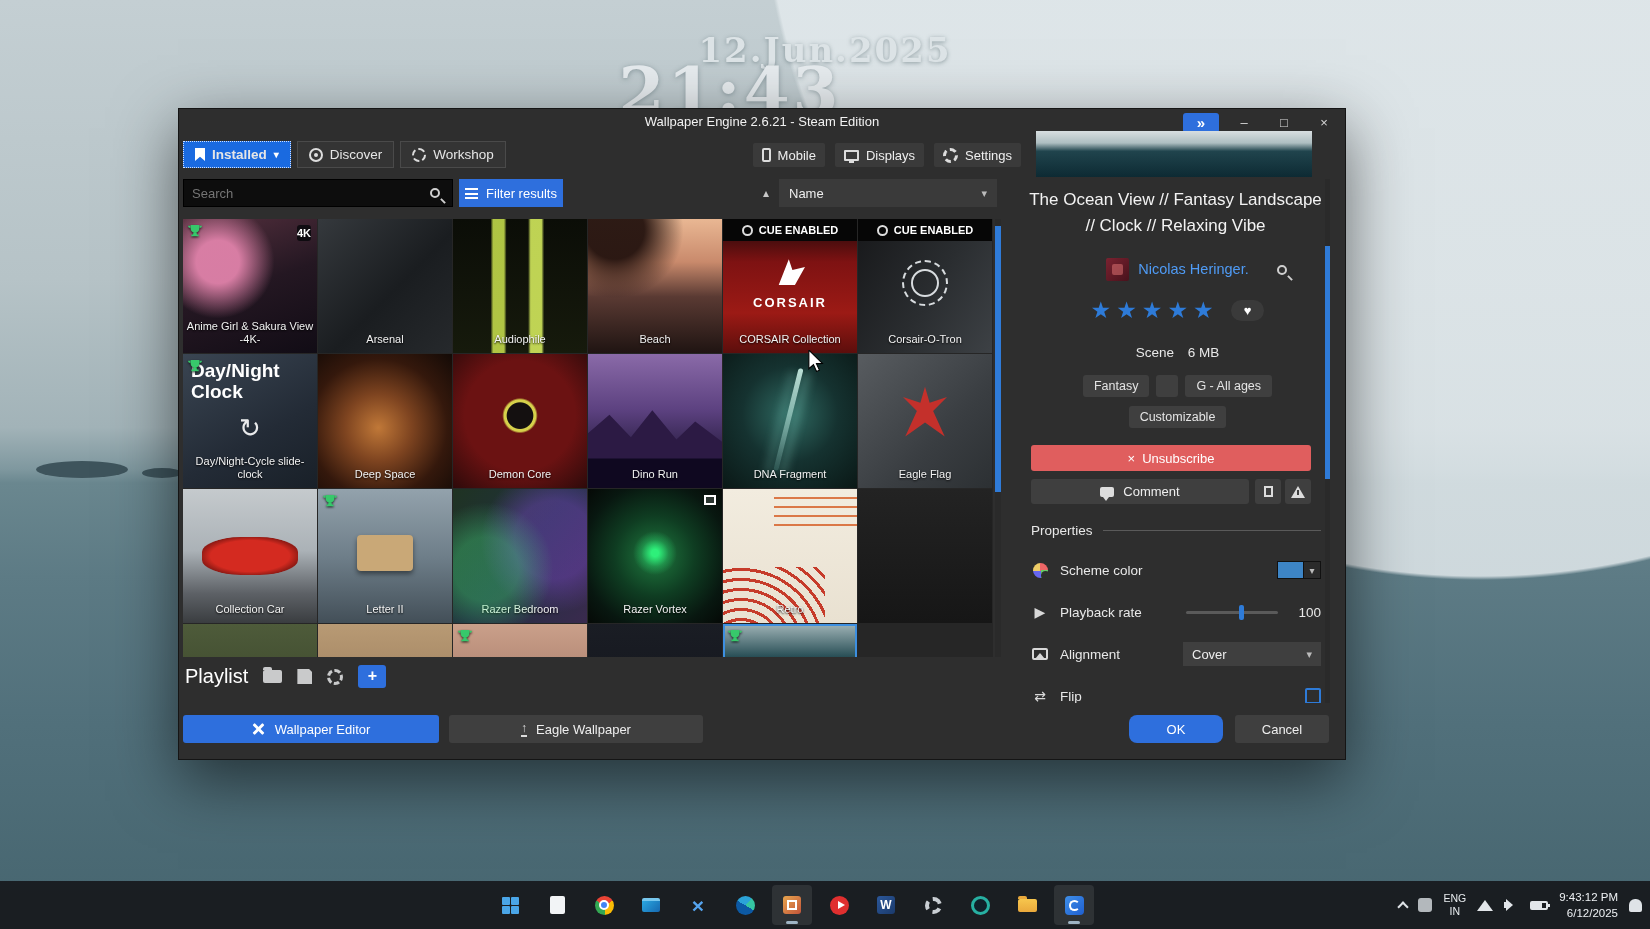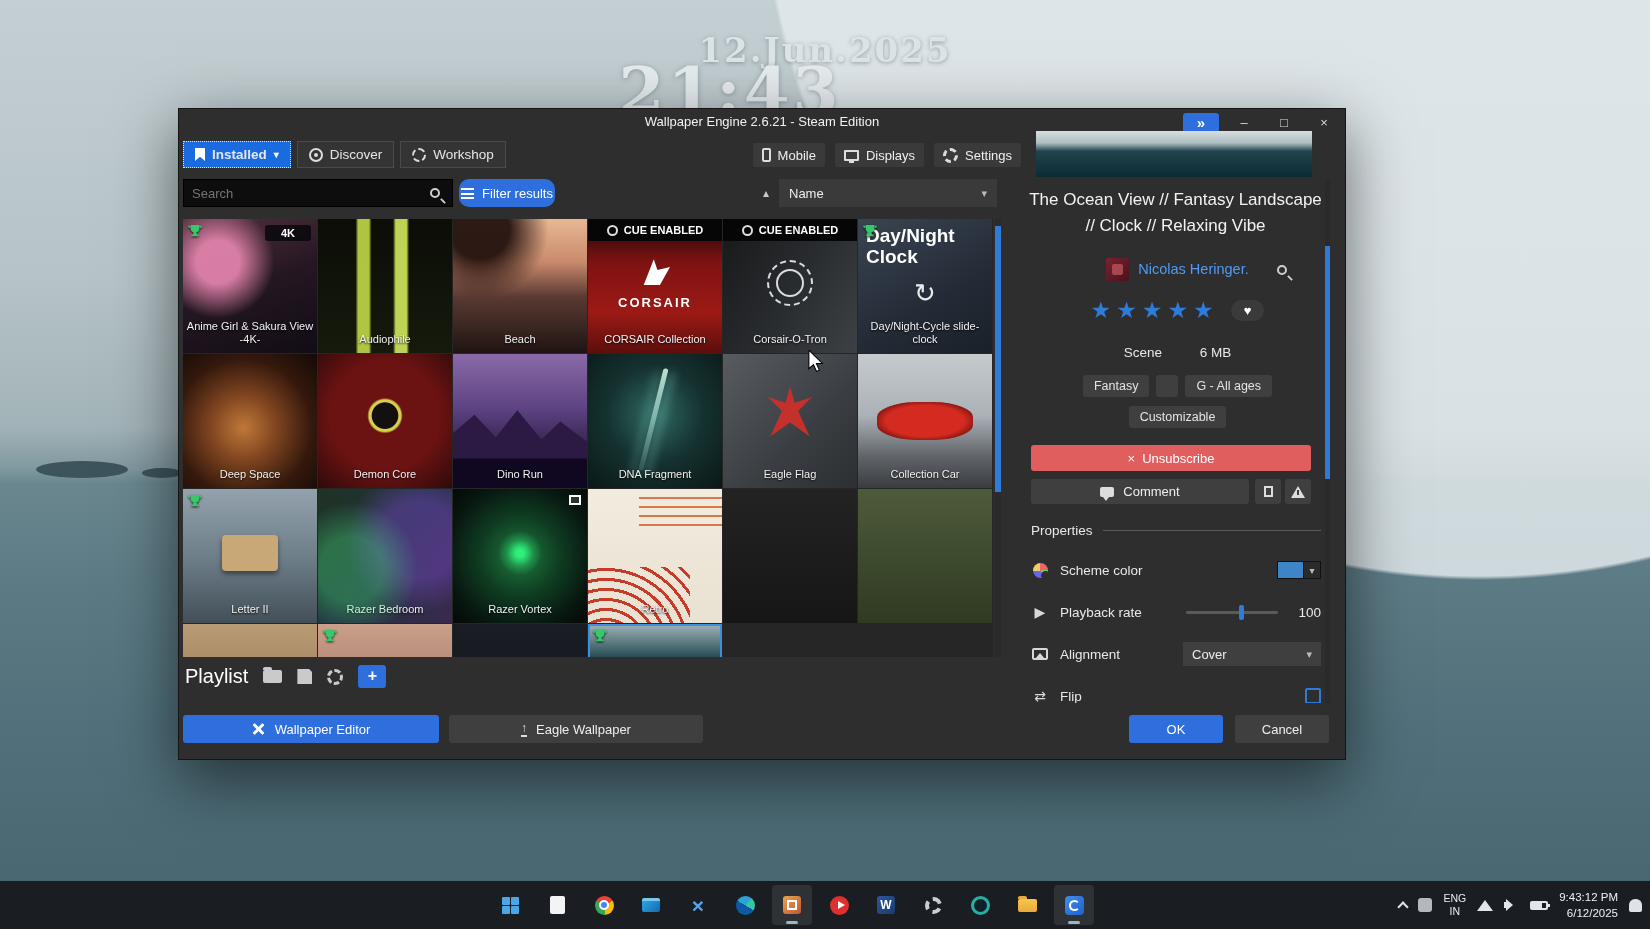--- a/index.html
+++ b/index.html
@@ -34,33 +34,33 @@
   .ph{width:9px;height:14px;border:2px solid #ddd;border-radius:2px}
   .mon{width:15px;height:11px;border:2px solid #ddd;border-radius:1px;position:relative}
   .mon::after{content:"";position:absolute;left:3px;right:3px;bottom:-4px;height:2px;background:#ddd}
   .gearic{width:15px;height:15px;border:3px dashed #ddd;border-radius:50%}
   
   .search{position:absolute;top:70px;left:4px;width:270px;height:28px;background:#0d0d0d;border:1px solid #000;display:flex;align-items:center}
   .searchin{flex:1;background:none;border:none;color:#ddd;padding:0 8px;font:13px "Liberation Sans",sans-serif;outline:none}
   .mag{width:10px;height:10px;border:2px solid #cfcfcf;border-radius:50%;position:relative}
   .mag::after{content:"";position:absolute;width:2px;height:6px;background:#cfcfcf;transform:rotate(-45deg);left:10px;top:8px}
   .search .mag{margin-right:12px}
-  .filterbtn{position:absolute;top:70px;left:280px;width:96px;height:28px;background:#2e6fdd;border-radius:10px;color:#fff;display:flex;align-items:center;justify-content:center;gap:8px;font-size:13px}
+  .filterbtn{position:absolute;top:70px;left:280px;width:104px;height:28px;background:#2e6fdd;border-radius:0;color:#fff;display:flex;align-items:center;justify-content:center;gap:8px;font-size:13px}
   .flist{width:13px;height:11px;background:linear-gradient(#fff 0 2px,transparent 2px 4.5px,#fff 4.5px 6.5px,transparent 6.5px 9px,#fff 9px 11px)}
   .collapse{position:absolute;top:72px;left:574px;width:26px;height:24px;color:#c8c8c8;text-align:center;line-height:24px;font-size:12px}
   .namesel{position:absolute;top:70px;left:600px;width:218px;height:28px;background:#3a3a3a;display:flex;align-items:center;padding:0 10px;color:#eee}
   .caret{color:#bbb;font-size:11px}
   .namesel .caret{margin-left:auto}
   
   .grid{position:absolute;top:110px;left:4px;width:810px;height:438px;overflow:hidden;display:flex;flex-wrap:wrap;gap:1px;background:#262626;align-content:flex-start}
   .tile{width:134px;height:134px;position:relative;overflow:hidden;background:#1c1c1c}
   .tlabel{position:absolute;left:3px;right:3px;bottom:6px;text-align:center;font-size:11px;line-height:1.25;color:#f2f2f2;text-shadow:0 1px 2px rgba(0,0,0,.95)}
   .trophy{position:absolute;top:5px;left:5px;width:14px;height:14px;z-index:3}
   .trophy svg{width:14px;height:14px;fill:#37c86b;filter:drop-shadow(0 1px 1px rgba(0,0,0,.8))}
-  .b4k{position:absolute;top:6px;right:6px;background:rgba(8,8,12,.85);color:#fff;font-weight:bold;font-size:11px;padding:2px 16px;border-radius:3px;z-index:3}
+  .b4k{position:absolute;top:6px;right:6px;background:rgba(8,8,12,.85);color:#fff;font-weight:bold;font-size:11px;padding:2px 0;border-radius:3px;z-index:3}
   .cue{position:absolute;top:0;left:0;right:0;height:22px;background:#060606;display:flex;align-items:center;justify-content:center;gap:6px;color:#fff;font-weight:bold;font-size:11px;z-index:3}
   .cuedot{width:11px;height:11px;border:2px solid #ddd;border-radius:50%}
   .sel{outline:2px solid #3d8fe0;outline-offset:-2px}
   .dn-text{position:absolute;top:7px;left:8px;right:26px;font-size:19px;font-weight:bold;color:#fff;line-height:1.08;z-index:2}
   .dn-refresh{position:absolute;top:55%;left:50%;transform:translate(-50%,-50%);font-size:26px;color:rgba(255,255,255,.9)}
   .corsair-sail{position:absolute;left:50%;top:30%;width:30px;height:26px;transform:translateX(-50%);background:#fff;clip-path:polygon(12% 100%,46% 0,58% 42%,100% 30%,66% 100%)}
   .corsair-word{position:absolute;left:0;right:0;top:57%;text-align:center;color:#fff;font-weight:bold;letter-spacing:2px;font-size:13px}
   .emblem{position:absolute;left:50%;top:48%;width:46px;height:46px;transform:translate(-50%,-50%);border:2px dashed #d8dcdf;border-radius:50%}
   .emblem::after{content:"";position:absolute;inset:7px;border:2px solid #d8dcdf;border-radius:50%}
   .clockov{position:absolute;top:24%;left:0;right:0;text-align:center;color:#fff;font-size:16px;font-weight:bold;text-shadow:0 1px 2px #000}
@@ -124,21 +124,21 @@
   .author{position:absolute;top:148px;left:0;right:0;height:24px}
   .author .inner{display:flex;align-items:center;justify-content:center;gap:9px;height:100%}
   .avatar{width:23px;height:23px;background:linear-gradient(135deg,#7a2230,#48121c);border-radius:2px;position:relative}
   .avatar::after{content:"";position:absolute;inset:6px;background:rgba(230,120,120,.5);border-radius:2px}
   .aname{color:#4f9bf5;font-size:14.5px}
   .asearch{position:absolute;right:38px;top:2px;width:22px;height:22px;display:flex;align-items:center;justify-content:center}
   .stars{position:absolute;top:188px;left:0;right:0;display:flex;align-items:center;justify-content:center;gap:12px}
   .starrow{color:#2e7bd8;font-size:23px;letter-spacing:5px}
   .heartbtn{background:#3a3a3a;border-radius:12px;padding:3px 13px;color:#fff;font-size:13px}
   .scene{position:absolute;top:236px;left:0;right:0;text-align:center;font-size:13.5px;color:#e8e8e8}
-  .scene span{margin:0 17px}
+  .scene span{margin:0 5px}
   .tagrow{position:absolute;left:0;right:0;display:flex;justify-content:center;gap:7px}
   .tg1{top:266px}.tg2{top:297px}
   .pill{background:#3f3f3f;border-radius:3px;padding:4px 11px;font-size:12.5px;color:#e4e4e4}
   .unsub{position:absolute;top:336px;left:7px;width:280px;height:26px;background:#e05e5e;border-radius:3px;color:#fff;display:flex;align-items:center;justify-content:center;gap:7px;font-size:13px}
   .cbtn{position:absolute;top:370px;left:7px;width:218px;height:25px;background:#3f3f3f;border-radius:3px;color:#eee;display:flex;align-items:center;justify-content:center;gap:9px;font-size:13px}
   .bubble{width:14px;height:10px;background:#ddd;border-radius:2px;position:relative}
   .bubble::after{content:"";position:absolute;left:3px;bottom:-4px;border-left:3px solid transparent;border-right:3px solid transparent;border-top:4px solid #ddd}
   .sqbtn{position:absolute;top:370px;width:26px;height:25px;background:#3f3f3f;border-radius:3px;display:flex;align-items:center;justify-content:center}
   .copybtn{left:231px}.reportbtn{left:261px}
   .copyic{width:9px;height:11px;border:2px solid #ddd;position:relative;background:#3f3f3f}
@@ -157,21 +157,21 @@
   .imgic::after{content:"";position:absolute;left:1px;bottom:-1px;border-left:5px solid transparent;border-right:5px solid transparent;border-bottom:6px solid #d8d8d8}
   .scheme-ctl{margin-left:auto;display:flex;align-items:center}
   .swatch{width:27px;height:18px;background:#3d85c6;border:1px solid #111}
   .swcaret{width:17px;height:18px;background:#2b2b2b;color:#bbb;font-size:10px;text-align:center;line-height:18px;border:1px solid #111;border-left:none}
   .slider{margin-left:auto;width:92px;height:3px;background:#5a5a5a;position:relative;border-radius:2px}
   .thumb{position:absolute;left:58%;top:-6px;width:5px;height:15px;background:#2e7bd8;border-radius:2px}
   .pval{width:32px;text-align:right;color:#e8e8e8}
   .alsel{margin-left:auto;width:138px;height:24px;background:#3f3f3f;display:flex;align-items:center;padding:0 9px;color:#eee;font-size:13px}
   .alsel .caret{margin-left:auto}
   .flipchk{margin-left:auto;width:16px;height:16px;border:2px solid #2e7bd8;border-radius:2px;background:transparent}
-  .okbtn{position:absolute;top:606px;left:105px;width:94px;height:28px;background:#2e6fdd;border-radius:3px;color:#fff;display:flex;align-items:center;justify-content:center;font-size:13px}
+  .okbtn{position:absolute;top:606px;left:105px;width:94px;height:28px;background:#2e6fdd;border-radius:8px;color:#fff;display:flex;align-items:center;justify-content:center;font-size:13px}
   .cancelbtn{position:absolute;top:606px;left:211px;width:94px;height:28px;background:#3f3f3f;border-radius:3px;color:#eee;display:flex;align-items:center;justify-content:center;font-size:13px}
   .panel-sb{position:absolute;left:301px;top:70px;width:5px;height:524px;background:#2a2a2a}
   .panel-sb .th{position:absolute;top:67px;left:0;width:5px;height:233px;background:#2f7bd8}
   
   .taskbar{position:absolute;left:0;right:0;bottom:0;height:48px;background:rgba(25,28,32,.97);z-index:20}
   .tb-center{position:absolute;left:48%;top:4px;transform:translateX(-50%);display:flex;gap:7px;align-items:center}
   .ticon{width:40px;height:40px;border-radius:4px;display:flex;align-items:center;justify-content:center;position:relative}
   .ticon.open{background:rgba(255,255,255,.09)}
   .ticon.open::after{content:"";position:absolute;bottom:1px;left:14px;right:14px;height:3px;border-radius:2px;background:#9fb4c4}
   .win11{width:17px;height:17px;display:grid;grid-template-columns:8px 8px;grid-template-rows:8px 8px;gap:1px}
@@ -276,20 +276,23 @@
   </div>
 
   <div class="grid">
     <div class="tile t1">
       <span class="trophy"><svg viewBox="0 0 16 16">
             <path d="M3 1h10v4a5 5 0 0 1-10 0zM0 2h2.6v2.6A2.8 2.8 0 0 1 0 2.3zM16 2h-2.6v2.6A2.8 2.8 0 0 0 16 2.3zM6.3 9h3.4l.5 3h2v2H3.8v-2h2z"></path>
           </svg></span>
       <span class="b4k">4K</span>
       <span class="tlabel">Anime Girl &amp; Sakura View -4K-</span>
     </div>
+    <div class="tile t2">
+        <span class="tlabel">Arsenal</span>
+      </div>
     <div class="tile t3">
         <span class="tlabel">Audiophile</span>
       </div>
     <div class="tile t4">
         <span class="tlabel">Beach</span>
       </div>
     <div class="tile t5">
       <span class="cue">
           <i class="cuedot"></i>
           <b>CUE ENABLED</b>

